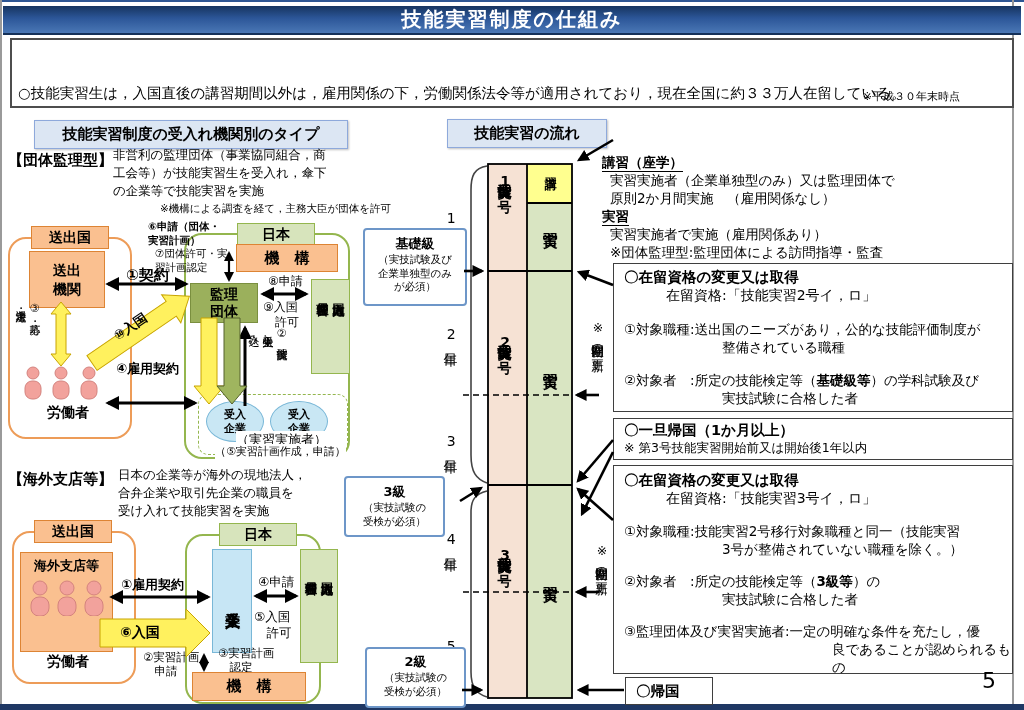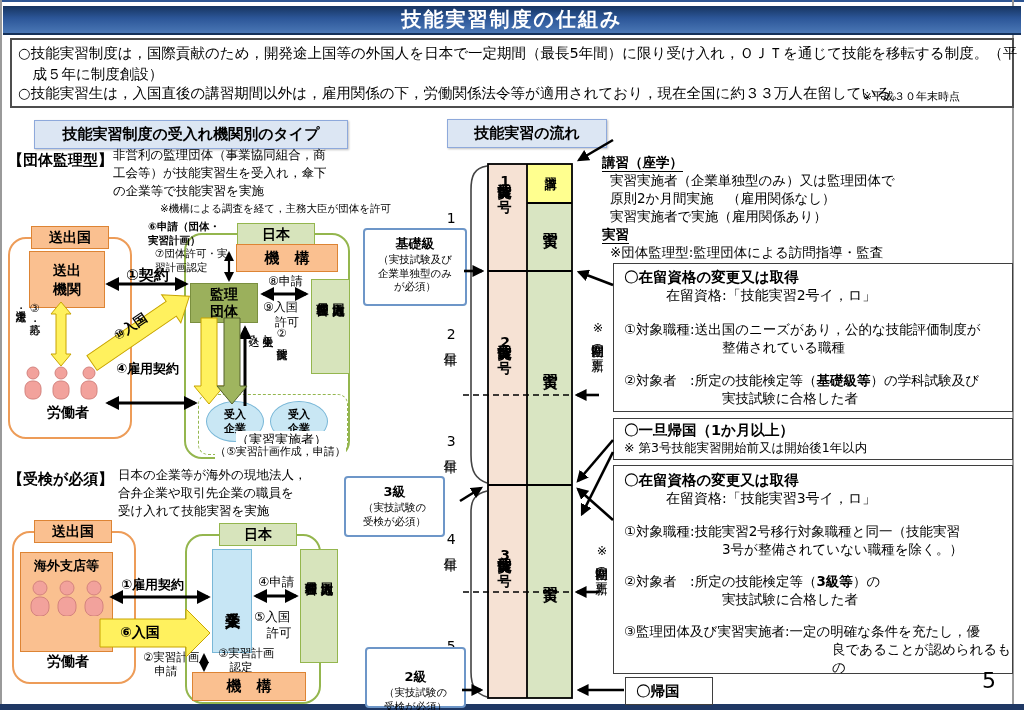--- a/index.html
+++ b/index.html
@@ -29,21 +29,20 @@
   <div class="abs" style="left:0;top:0;width:1024px;height:2px;background:#2e5693;"></div>
   <div class="abs" style="left:0;top:0;width:1.5px;height:710px;background:#9a9a9a;"></div>
   <div class="abs" style="left:1012px;top:0;width:1.5px;height:710px;background:#9a9a9a;"></div>
   <div class="abs" style="left:0;top:704px;width:1024px;height:6px;background:#1f3864;"></div>
 
   <div class="abs" style="left:3px;top:6px;width:1018px;height:27px;background:linear-gradient(180deg,#16345f 0%,#2c5698 45%,#4a77b5 100%);border-bottom:2px solid #143058;display:flex;align-items:center;justify-content:center;">
     <span class="b" style="color:#fff;font-size:20px;letter-spacing:2px;">技能実習制度の仕組み</span>
   </div>
 
   <div class="abs" style="left:10px;top:38px;width:1000px;height:66px;border:2.2px solid #4d4d4d;background:#fff;">
-    <div class="abs" style="left:6px;top:3px;width:986px;font-size:14.5px;line-height:1.42;padding-left:1em;text-indent:-1em;">○技能実習制度は，国際貢献のため，開発途上国等の外国人を日本で一定期間（最長5年間）に限り受け入れ，ＯＪＴを通じて技能を移転する制度。（平成５年に制度創設）</div>
     <div class="abs" style="left:6px;top:44px;width:986px;font-size:14.5px;padding-left:1em;text-indent:-1em;">○技能実習生は，入国直後の講習期間以外は，雇用関係の下，労働関係法令等が適用されており，現在全国に約３３万人在留している。</div>
     <div class="abs" style="right:52px;top:49px;font-size:11px;">※平成３０年末時点</div>
   </div>
 
   <div class="abs hdr" style="left:34px;top:120px;width:312px;height:27px;">
     <span>技能実習制度の受入れ機関別のタイプ</span>
   </div>
   <div class="abs hdr" style="left:447px;top:119px;width:158px;height:27px;">
     <span>技能実習の流れ</span>
   </div>
@@ -123,21 +122,21 @@
     <span class="pre c b" style="font-size:11px;line-height:1.2;">受入
 企業</span>
   </div>
   <div class="abs z10" style="left:236px;top:431px;font-size:13px;background:#fff;">（実習実施者）</div>
   <div class="abs z10" style="left:215px;top:444px;font-size:11px;background:#fff;">（⑤実習計画作成，申請）</div>
 
   <div class="abs b" style="left:126px;top:266px;font-size:15px;">①契約</div>
   <div class="abs b" style="left:116px;top:360px;font-size:13px;">④雇用契約</div>
   <div class="abs b z10" style="left:112px;top:318px;font-size:13px;transform:rotate(-34deg);">⑩入国</div>
 
-  <div class="abs b" style="left:8px;top:470px;font-size:15px;">【受検が必須】</div>
+  <div class="abs b" style="left:8px;top:470px;font-size:15px;">【海外支店等】</div>
   <div class="abs pre" style="left:118px;top:466px;font-size:12.5px;line-height:1.42;">日本の企業等が海外の現地法人，
 合弁企業や取引先企業の職員を
 受け入れて技能実習を実施</div>
 
   <div class="abs cont-o" style="left:12px;top:531px;width:120px;height:149px;"></div>
   <div class="abs obox" style="left:34px;top:520px;width:76px;height:21px;font-size:14px;">
     <span>送出国</span>
   </div>
   <div class="abs obox" style="left:20px;top:552px;width:91px;height:98px;flex-direction:column;justify-content:flex-start;">
     <span class="b" style="font-size:13px;margin-top:4px;">海外支店等</span>
@@ -205,35 +204,35 @@
     <div class="pre" style="font-size:10.5px;line-height:1.3;">（実技試験及び
 企業単独型のみ
 が必須）</div>
   </div>
   <div class="abs exam" style="left:344px;top:476px;width:97px;height:57px;">
     <div class="b" style="font-size:13px;margin-top:5px;">3級</div>
     <div class="pre" style="font-size:10.5px;line-height:1.3;">（実技試験の
 受検が必須）</div>
   </div>
   <div class="abs exam" style="left:365px;top:647px;width:97px;height:57px;">
-    <div class="b" style="font-size:13px;margin-top:19px;">2級</div>
+    <div class="b" style="font-size:13px;margin-top:4px;">2級</div>
     <div class="pre" style="font-size:10.5px;line-height:1.3;">（実技試験の
 受検が必須）</div>
   </div>
 
   <div class="abs vert" style="left:590px;top:320px;height:112px;font-size:12.5px;">※在留期間の更新</div>
   <div class="abs vert" style="left:594px;top:543px;height:112px;font-size:12.5px;">※在留期間の更新</div>
 
 
   <div class="abs" style="left:602px;top:153px;width:410px;font-size:13.5px;line-height:18px;">
     <div><span class="b u">講習（座学）</span></div>
     <div style="padding-left:8px;">実習実施者（企業単独型のみ）又は監理団体で</div>
     <div style="padding-left:8px;">原則2か月間実施　（雇用関係なし）</div>
+    <div><span class="b u">実習</span></div>
     <div style="padding-left:8px;">実習実施者で実施（雇用関係あり）</div>
-    <div><span class="b u">実習</span></div>
     <div style="padding-left:8px;">※団体監理型:監理団体による訪問指導・監査</div>
   </div>
 
   <div class="abs rbox" style="left:613px;top:263px;width:398px;height:147px;">
     <div class="abs b" style="left:10px;top:4px;font-size:14.5px;">〇在留資格の変更又は取得</div>
     <div class="abs" style="left:52px;top:23px;font-size:14px;">在留資格:「技能実習2号イ，ロ」</div>
     <div class="abs" style="left:10px;top:57px;font-size:13.5px;">①対象職種:送出国のニーズがあり，公的な技能評価制度が</div>
     <div class="abs" style="left:108px;top:75px;font-size:13.5px;">整備されている職種</div>
     <div class="abs" style="left:10px;top:108px;font-size:13.5px;">
       <span>②対象者　:所定の技能検定等（</span><span class="b">基礎級等</span><span>）の学科試験及び</span>

